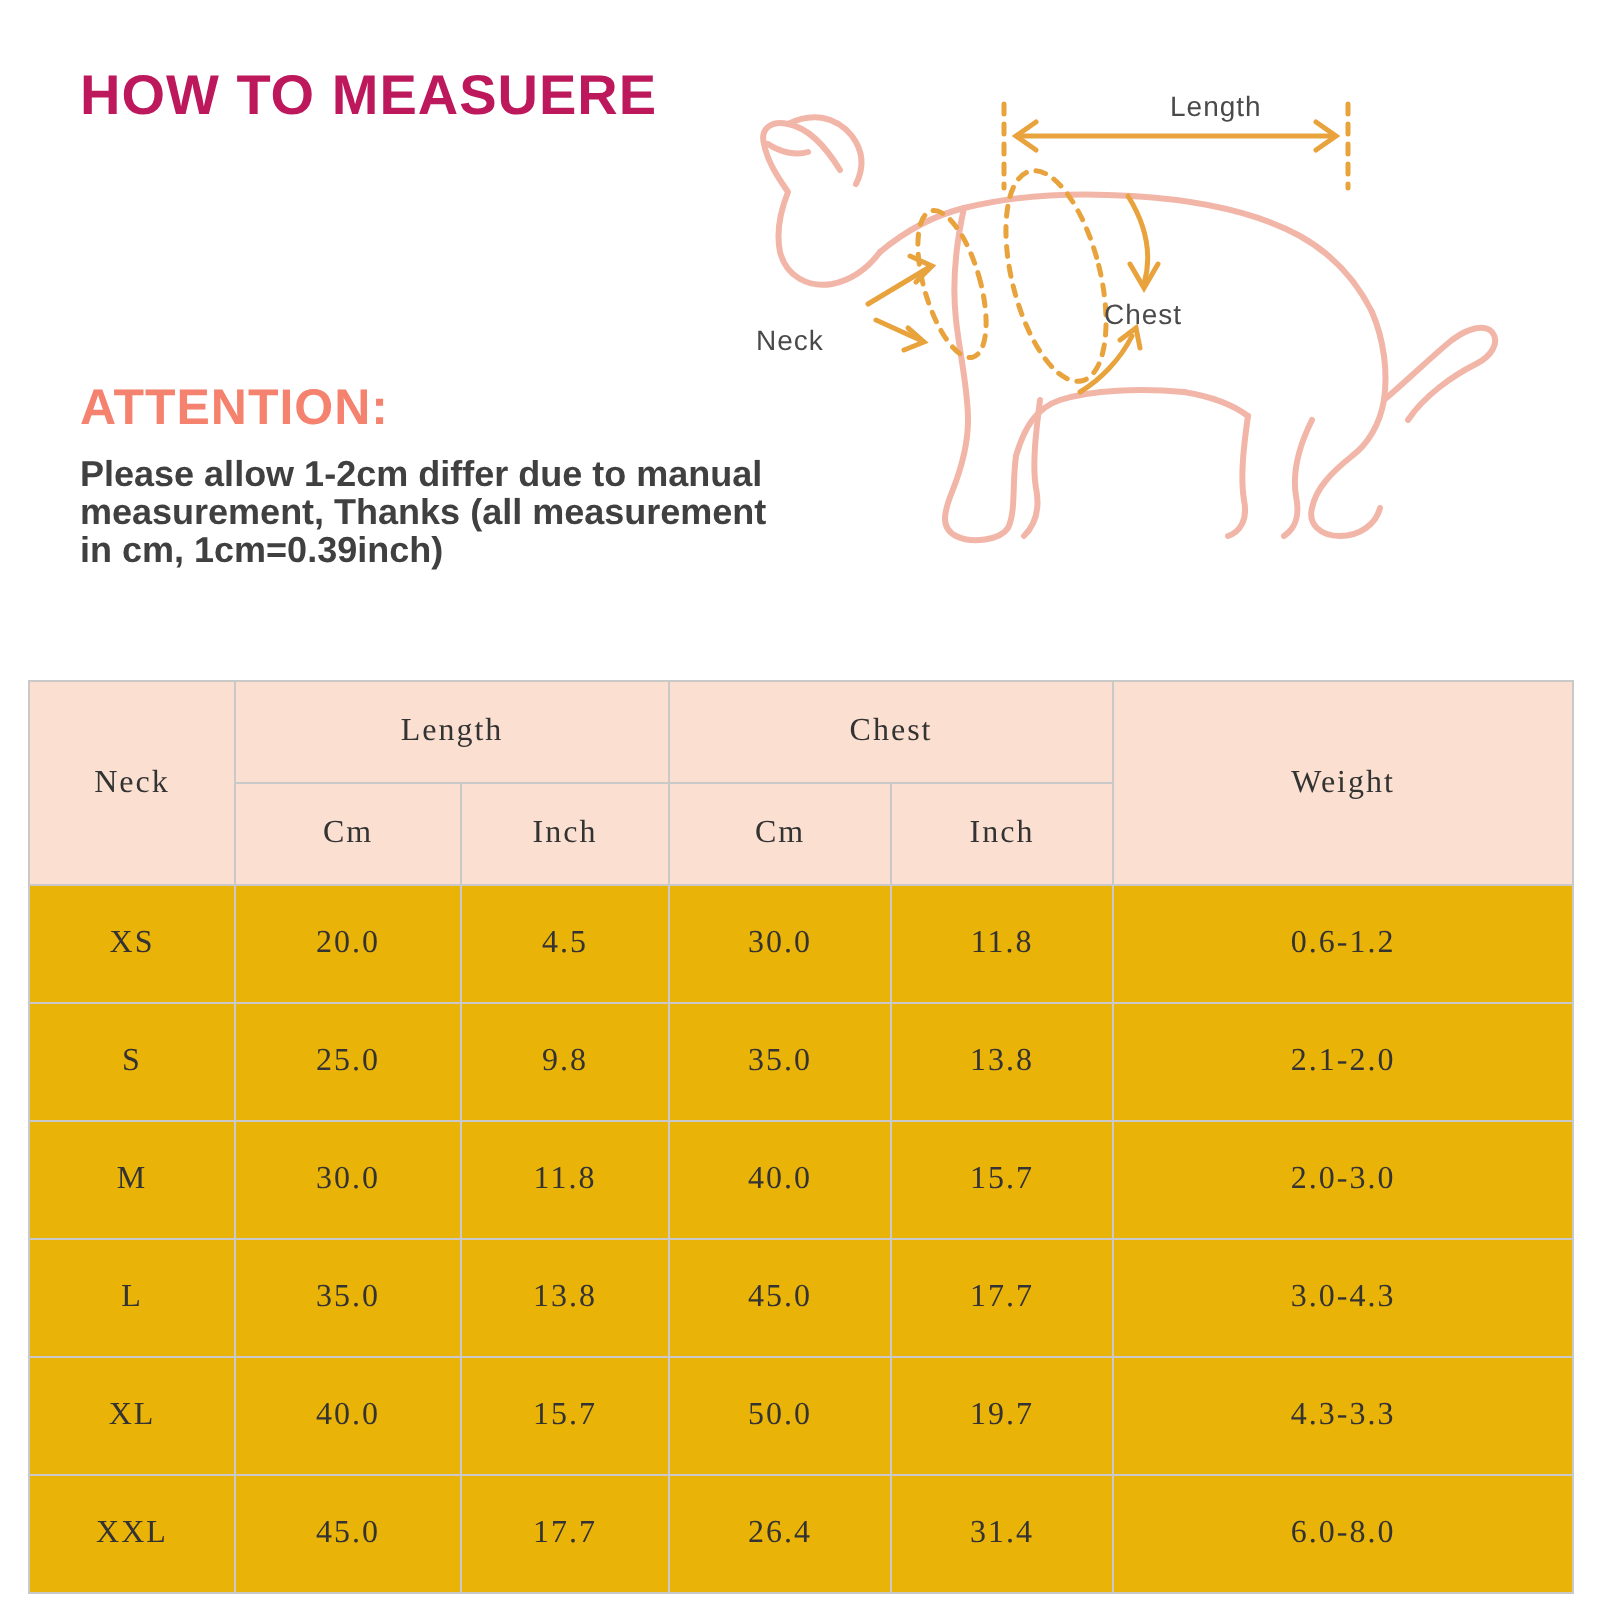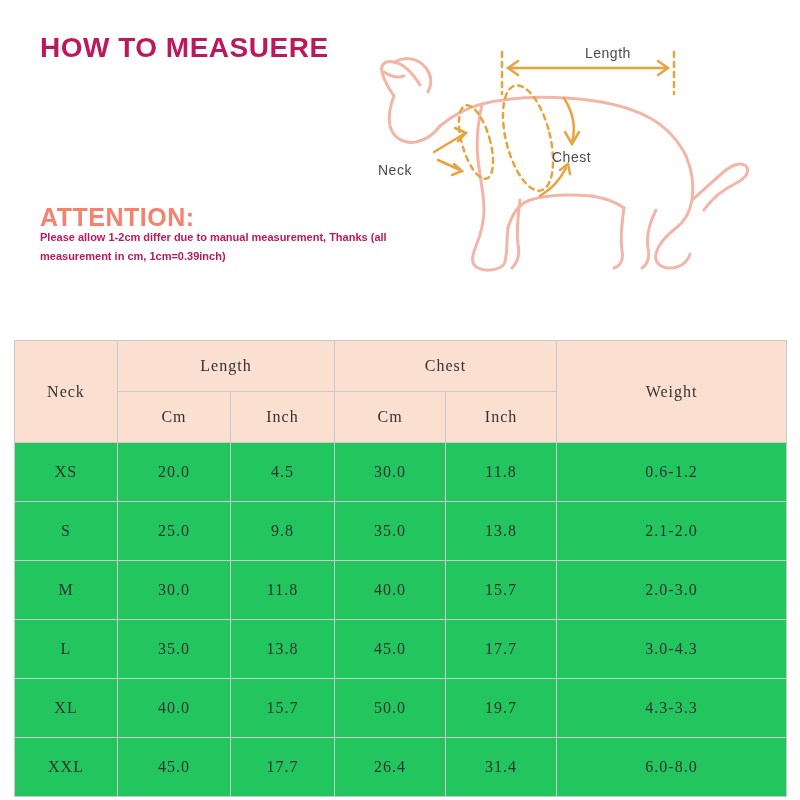--- a/index.html
+++ b/index.html
@@ -41,37 +41,37 @@
     top: 88px;
     width: 300px;
     font-family: "Liberation Sans", sans-serif;
     font-size: 14px;
     line-height: 21px;
     color: #6d6d6d;
   }
   .attention {
     position: absolute;
     left: 40px;
-    top: 203px;
+    top: 190px;
     font-family: "Liberation Sans", sans-serif;
     font-weight: bold;
     font-size: 25px;
     letter-spacing: 0.5px;
     color: #f4826e;
   }
   .attention-note {
     position: absolute;
     left: 40px;
     top: 228px;
     width: 360px;
     font-family: "Liberation Sans", sans-serif;
-    font-size: 11px;
+    font-size: 18px;
     line-height: 19px;
     font-weight: bold;
-    color: #be185d;
+    color: #404040;
   }
 
   .diagram {
     position: absolute;
     left: 360px;
     top: 10px;
     width: 430px;
     height: 320px;
   }
   .diagram svg {
@@ -108,21 +108,21 @@
     color: #333;
     letter-spacing: 1px;
     font-weight: normal;
   }
   thead td, thead th {
     background: #fbe0d2;
     height: 48px;
   }
   tbody td {
     height: 56px;
-    background: #22c55e;
+    background: #eab308;
   }
   .col-size   { width: 103px; }
   .col-lcm    { width: 113px; }
   .col-linch  { width: 104px; }
   .col-ccm    { width: 111px; }
   .col-cinch  { width: 111px; }
   .col-weight { width: 230px; }
 </style>
 </head>
 <body>

